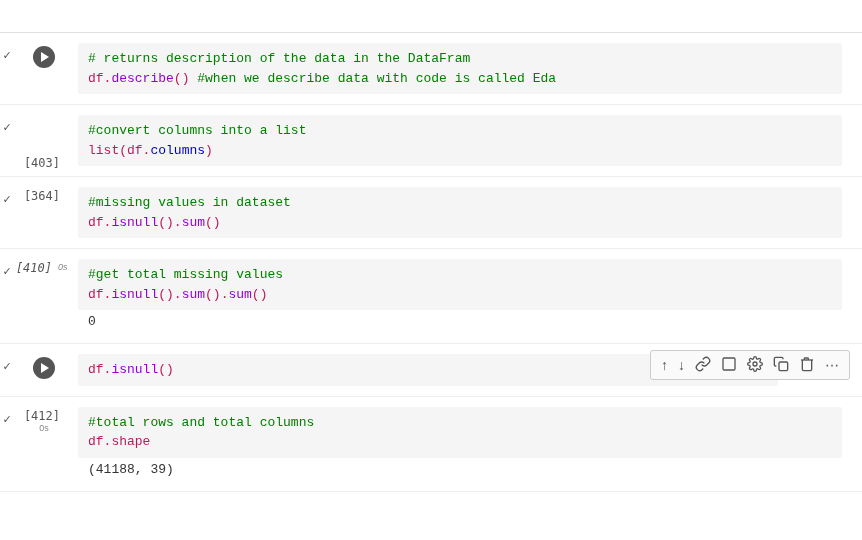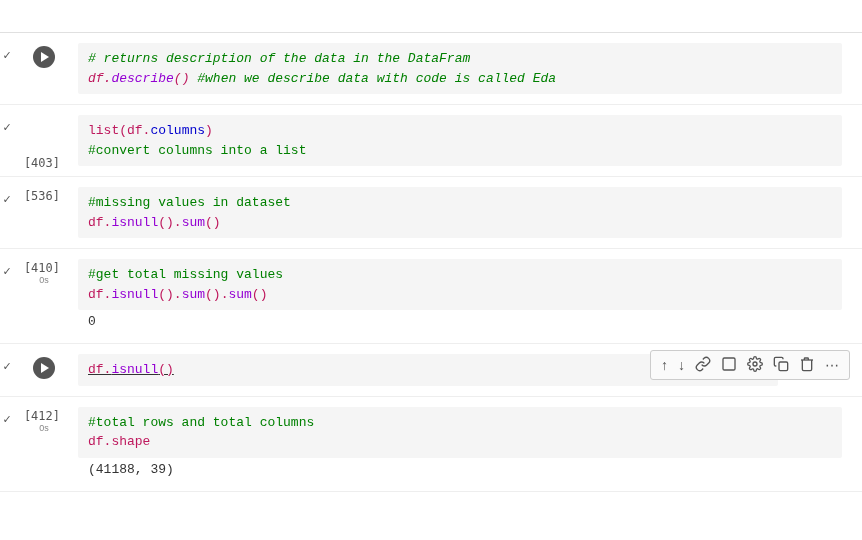--- a/index.html
+++ b/index.html
@@ -141,79 +141,79 @@
 <div class="notebook-title"></div>
 
 <div class="cells-container" id="cells-container">
 <div class="cell" style="background: rgb(255, 255, 255); padding: 6px 0px;">
       <div class="left-section" style="width: 14px; justify-content: center; padding-top: 8px; flex-shrink: 0;">
         <span class="cell-check" style="color: rgb(85, 85, 85); font-size: 11px;">✓</span>
       </div>
       <div style="display: flex; flex-direction: column; align-items: center; min-width: 60px; flex-shrink: 0; padding-top: 4px;">
         <button class="run-btn"></button>
       </div>
-      <div class="cell-content" style="flex: 1 1 0%; padding-right: 20px; font-style: italic;">
+      <div class="cell-content" style="flex: 1 1 0%; padding-right: 20px;">
         <div class="code-area">
           <div><span class="comment"># returns description of the data in the DataFram</span></div>
           <div><span class="plain">df.</span><span class="method">describe</span><span class="plain">()</span><span class="comment">            #when we describe data with code is called Eda</span></div>
         </div>
       </div>
     </div>
     <div class="cell" style="background: rgb(255, 255, 255); padding: 6px 0px;">
       <div class="left-section" style="width: 14px; justify-content: center; padding-top: 8px; flex-shrink: 0;">
         <span class="cell-check" style="color: rgb(85, 85, 85); font-size: 11px;">✓</span>
       </div>
       <div style="display: flex; flex-direction: column; align-items: center; min-width: 60px; flex-shrink: 0; padding-top: 4px; margin-top: 39px;">
         <span class="cell-number" style="font-family: monospace; font-size: 12px; color: rgb(85, 85, 85);">[403]</span>
       </div>
       <div class="cell-content" style="flex: 1 1 0%; padding-right: 20px;">
         <div class="code-area">
+          <div><span class="comment">#convert columns into a list</span></div>
           <div><span class="plain">list(df.</span><span class="keyword">columns</span><span class="plain">)</span></div>
-          <div><span class="comment">#convert columns into a list</span></div>
-        </div>
-      </div>
-    </div>
-    <div class="cell" style="background: rgb(255, 255, 255); padding: 6px 0px;">
-      <div class="left-section" style="width: 14px; justify-content: center; padding-top: 8px; flex-shrink: 0;">
-        <span class="cell-check" style="color: rgb(85, 85, 85); font-size: 11px;">✓</span>
-      </div>
-      <div style="display: flex; flex-direction: column; align-items: center; min-width: 60px; flex-shrink: 0; padding-top: 4px;">
-        <span class="cell-number" style="font-family: monospace; font-size: 12px; color: rgb(85, 85, 85);">[536]</span>
+        </div>
+      </div>
+    </div>
+    <div class="cell" style="background: rgb(255, 255, 255); padding: 6px 0px;">
+      <div class="left-section" style="width: 14px; justify-content: center; padding-top: 8px; flex-shrink: 0;">
+        <span class="cell-check" style="color: rgb(85, 85, 85); font-size: 11px;">✓</span>
+      </div>
+      <div style="display: flex; flex-direction: column; align-items: center; min-width: 60px; flex-shrink: 0; padding-top: 4px;">
+        <span class="cell-number" style="font-family: monospace; font-size: 12px; color: rgb(85, 85, 85);">[364]</span>
       </div>
       <div class="cell-content" style="flex: 1 1 0%; padding-right: 20px;">
         <div class="code-area">
           <div><span class="comment">#missing values in dataset</span></div>
           <div><span class="plain">df.</span><span class="method">isnull</span><span class="plain">().</span><span class="method">sum</span><span class="plain">()</span></div>
         </div>
       </div>
     </div>
     <div class="cell" style="background: rgb(255, 255, 255); padding: 6px 0px;">
       <div class="left-section" style="width: 14px; justify-content: center; padding-top: 8px; flex-shrink: 0;">
         <span class="cell-check" style="color: rgb(85, 85, 85); font-size: 11px;">✓</span>
       </div>
-      <div style="display: flex; flex-direction: column; align-items: center; min-width: 60px; flex-shrink: 0; padding-top: 4px;">
+      <div style="display: flex; align-items: center; min-width: 60px; flex-shrink: 0; padding-top: 4px; font-style: italic;">
         <span class="cell-number" style="font-family: monospace; font-size: 12px; color: rgb(85, 85, 85);">[410]</span>
         <span class="cell-number-sub">0s</span>
       </div>
       <div class="cell-content" style="flex: 1 1 0%; padding-right: 20px;">
         <div class="code-area">
           <div><span class="comment">#get total missing values</span></div>
           <div><span class="plain">df.</span><span class="method">isnull</span><span class="plain">().</span><span class="method">sum</span><span class="plain">().</span><span class="method">sum</span><span class="plain">()</span></div>
         </div>
         <div class="output-text">0</div>
       </div>
     </div>
     <div class="cell cell-with-toolbar" style="background: rgb(255, 255, 255); padding: 6px 0px;">
       <div class="left-section" style="width: 14px; justify-content: center; padding-top: 8px; flex-shrink: 0;">
         <span class="cell-check" style="color: rgb(85, 85, 85); font-size: 11px;">✓</span>
       </div>
       <div style="display: flex; flex-direction: column; align-items: center; min-width: 60px; flex-shrink: 0; padding-top: 4px;">
         <button class="run-btn"></button>
       </div>
-      <div class="cell-content" style="flex: 1 1 0%; padding-right: 84px; text-decoration: underline;">
+      <div class="cell-content" style="flex: 1 1 0%; padding-right: 84px;">
         <div class="code-area">
           <div><span class="plain">df.</span><span class="method">isnull</span><span class="plain">()</span></div>
         </div>
       </div>
       <div class="cell-toolbar">
         <button class="toolbar-btn">↑</button>
         <button class="toolbar-btn">↓</button>
         <button class="toolbar-btn"><svg width="16" height="16" viewBox="0 0 24 24" fill="none" stroke="currentColor" stroke-width="2">
             <path d="M10 13a5 5 0 0 0 7.54.54l3-3a5 5 0 0 0-7.07-7.07l-1.72 1.71"></path>
             <path d="M14 11a5 5 0 0 0-7.54-.54l-3 3a5 5 0 0 0 7.07 7.07l1.71-1.71"></path>

